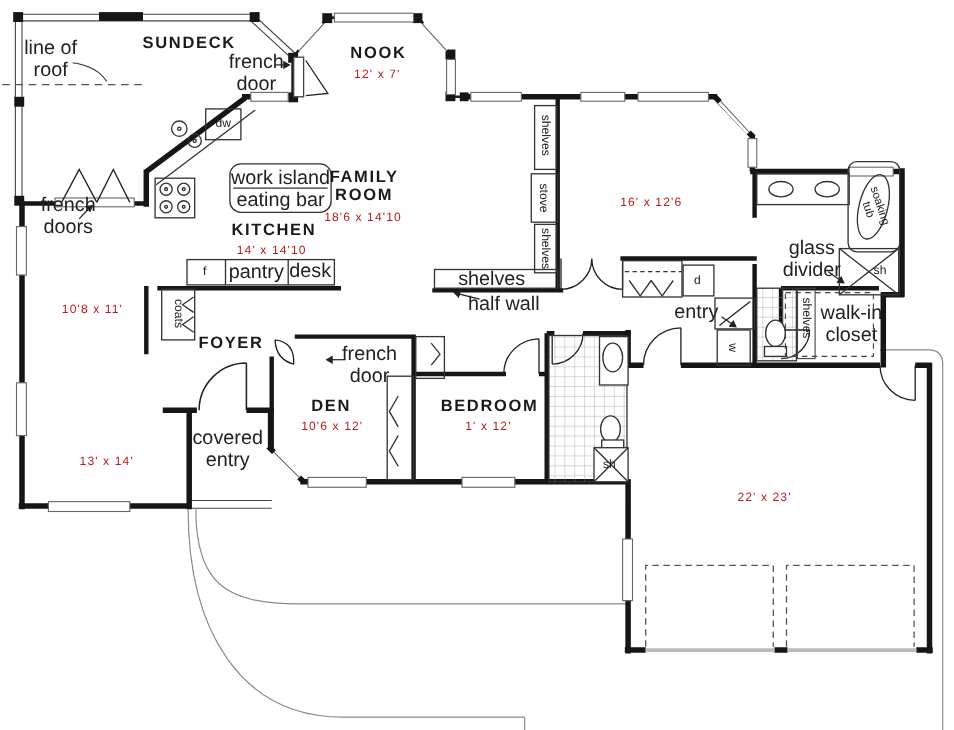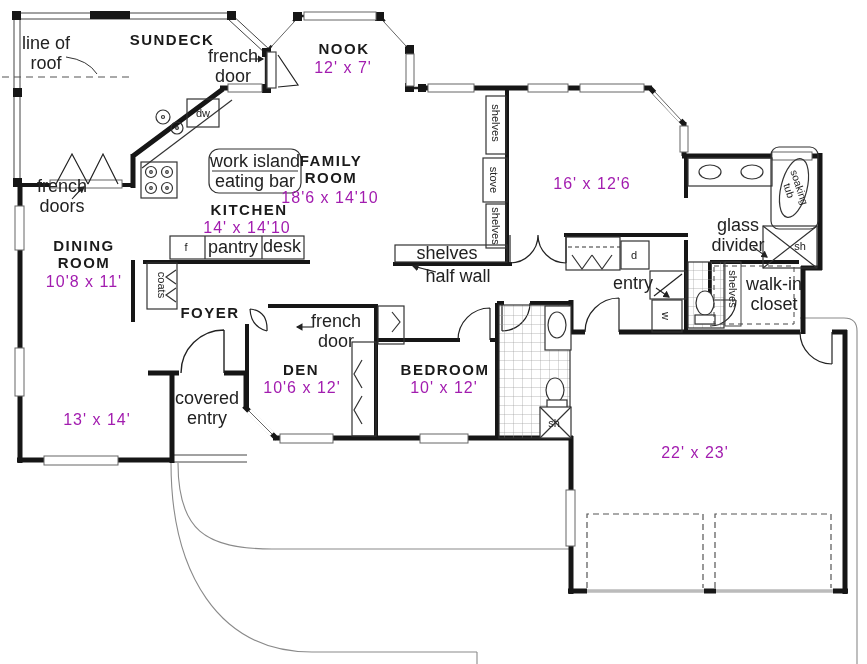--- a/index.html
+++ b/index.html
@@ -2,21 +2,21 @@
 <html><head>
 <meta charset="utf-8">
 <style>
   html,body{margin:0;padding:0;background:#ffffff;}
   .plan{position:relative;width:867px;height:664px;background:#ffffff;overflow:hidden;
         font-family:"Liberation Sans",sans-serif;color:#1a1a1a;}
   .plan svg{position:absolute;left:0;top:0;}
   .lbl{position:absolute;transform:translate(-50%,-50%);text-align:center;white-space:nowrap;
        font-size:12px;line-height:1.12;color:#222;}
   .room{font-weight:bold;font-size:15px;letter-spacing:1.5px;color:#1a1a1a;white-space:normal;}
-  .dims{font-size:16px;letter-spacing:1px;color:#a21caf;}
+  .dims{font-size:11px;letter-spacing:1px;color:#b91c1c;}
   .ann{font-size:18px;color:#222;}
   .sm{font-size:11px;color:#222;}
   .wrap{white-space:normal;}
   .v{transform:translate(-50%,-50%) rotate(90deg);}
   .tub{transform:translate(-50%,-50%) rotate(72deg);font-size:10.5px;white-space:normal;width:52px;line-height:1.05;}
 </style>
 </head>
 <body>
 
 <div class="plan">
@@ -243,35 +243,34 @@
 <div class="lbl dims" style="left:592px;top:184px">16' x 12'6</div>
 <div class="lbl sm v" style="left:496px;top:123px">shelves</div>
 <div class="lbl sm v" style="left:494px;top:180px">stove</div>
 <div class="lbl sm v" style="left:496px;top:226px">shelves</div>
 <div class="lbl ann wrap" style="left:62px;top:196px;width:56px">french doors</div>
 <div class="lbl ann" style="left:447px;top:253px">shelves</div>
 <div class="lbl ann" style="left:458px;top:276px">half wall</div>
 <div class="lbl sm" style="left:186px;top:247px">f</div>
 <div class="lbl ann" style="left:233px;top:247px">pantry</div>
 <div class="lbl ann" style="left:282px;top:246px">desk</div>
-<div class="lbl room wrap" style="left:84px;top:255px;width:90px">DINING ROOM</div>
 <div class="lbl dims" style="left:84px;top:282px">10'8 x 11'</div>
 <div class="lbl sm v" style="left:162px;top:285px">coats</div>
 <div class="lbl room" style="left:210px;top:313px">FOYER</div>
 <div class="lbl ann wrap" style="left:738px;top:235px;width:62px">glass divider</div>
 <div class="lbl sm" style="left:800px;top:246px">sh</div>
 <div class="lbl tub" style="left:794px;top:189px">soaking tub</div>
 <div class="lbl sm" style="left:634px;top:255px">d</div>
 <div class="lbl ann" style="left:633px;top:283px">entry</div>
 <div class="lbl sm v" style="left:666px;top:316px">w</div>
 <div class="lbl ann wrap" style="left:774px;top:294px;width:72px">walk-in closet</div>
 <div class="lbl sm v" style="left:733px;top:289px">shelves</div>
 <div class="lbl ann wrap" style="left:336px;top:331px;width:56px">french door</div>
 <div class="lbl room" style="left:301px;top:370px">DEN</div>
 <div class="lbl dims" style="left:302px;top:388px">10'6 x 12'</div>
 <div class="lbl room" style="left:445px;top:370px">BEDROOM</div>
-<div class="lbl dims" style="left:444px;top:388px">10' x 12'</div>
+<div class="lbl dims" style="left:444px;top:388px">1' x 12'</div>
 <div class="lbl sm" style="left:554px;top:423px">sh</div>
 <div class="lbl dims" style="left:97px;top:420px">13' x 14'</div>
 <div class="lbl ann wrap" style="left:207px;top:408px;width:72px">covered entry</div>
 <div class="lbl dims" style="left:695px;top:453px">22' x 23'</div>
 
 </div>
 
 </body></html>

